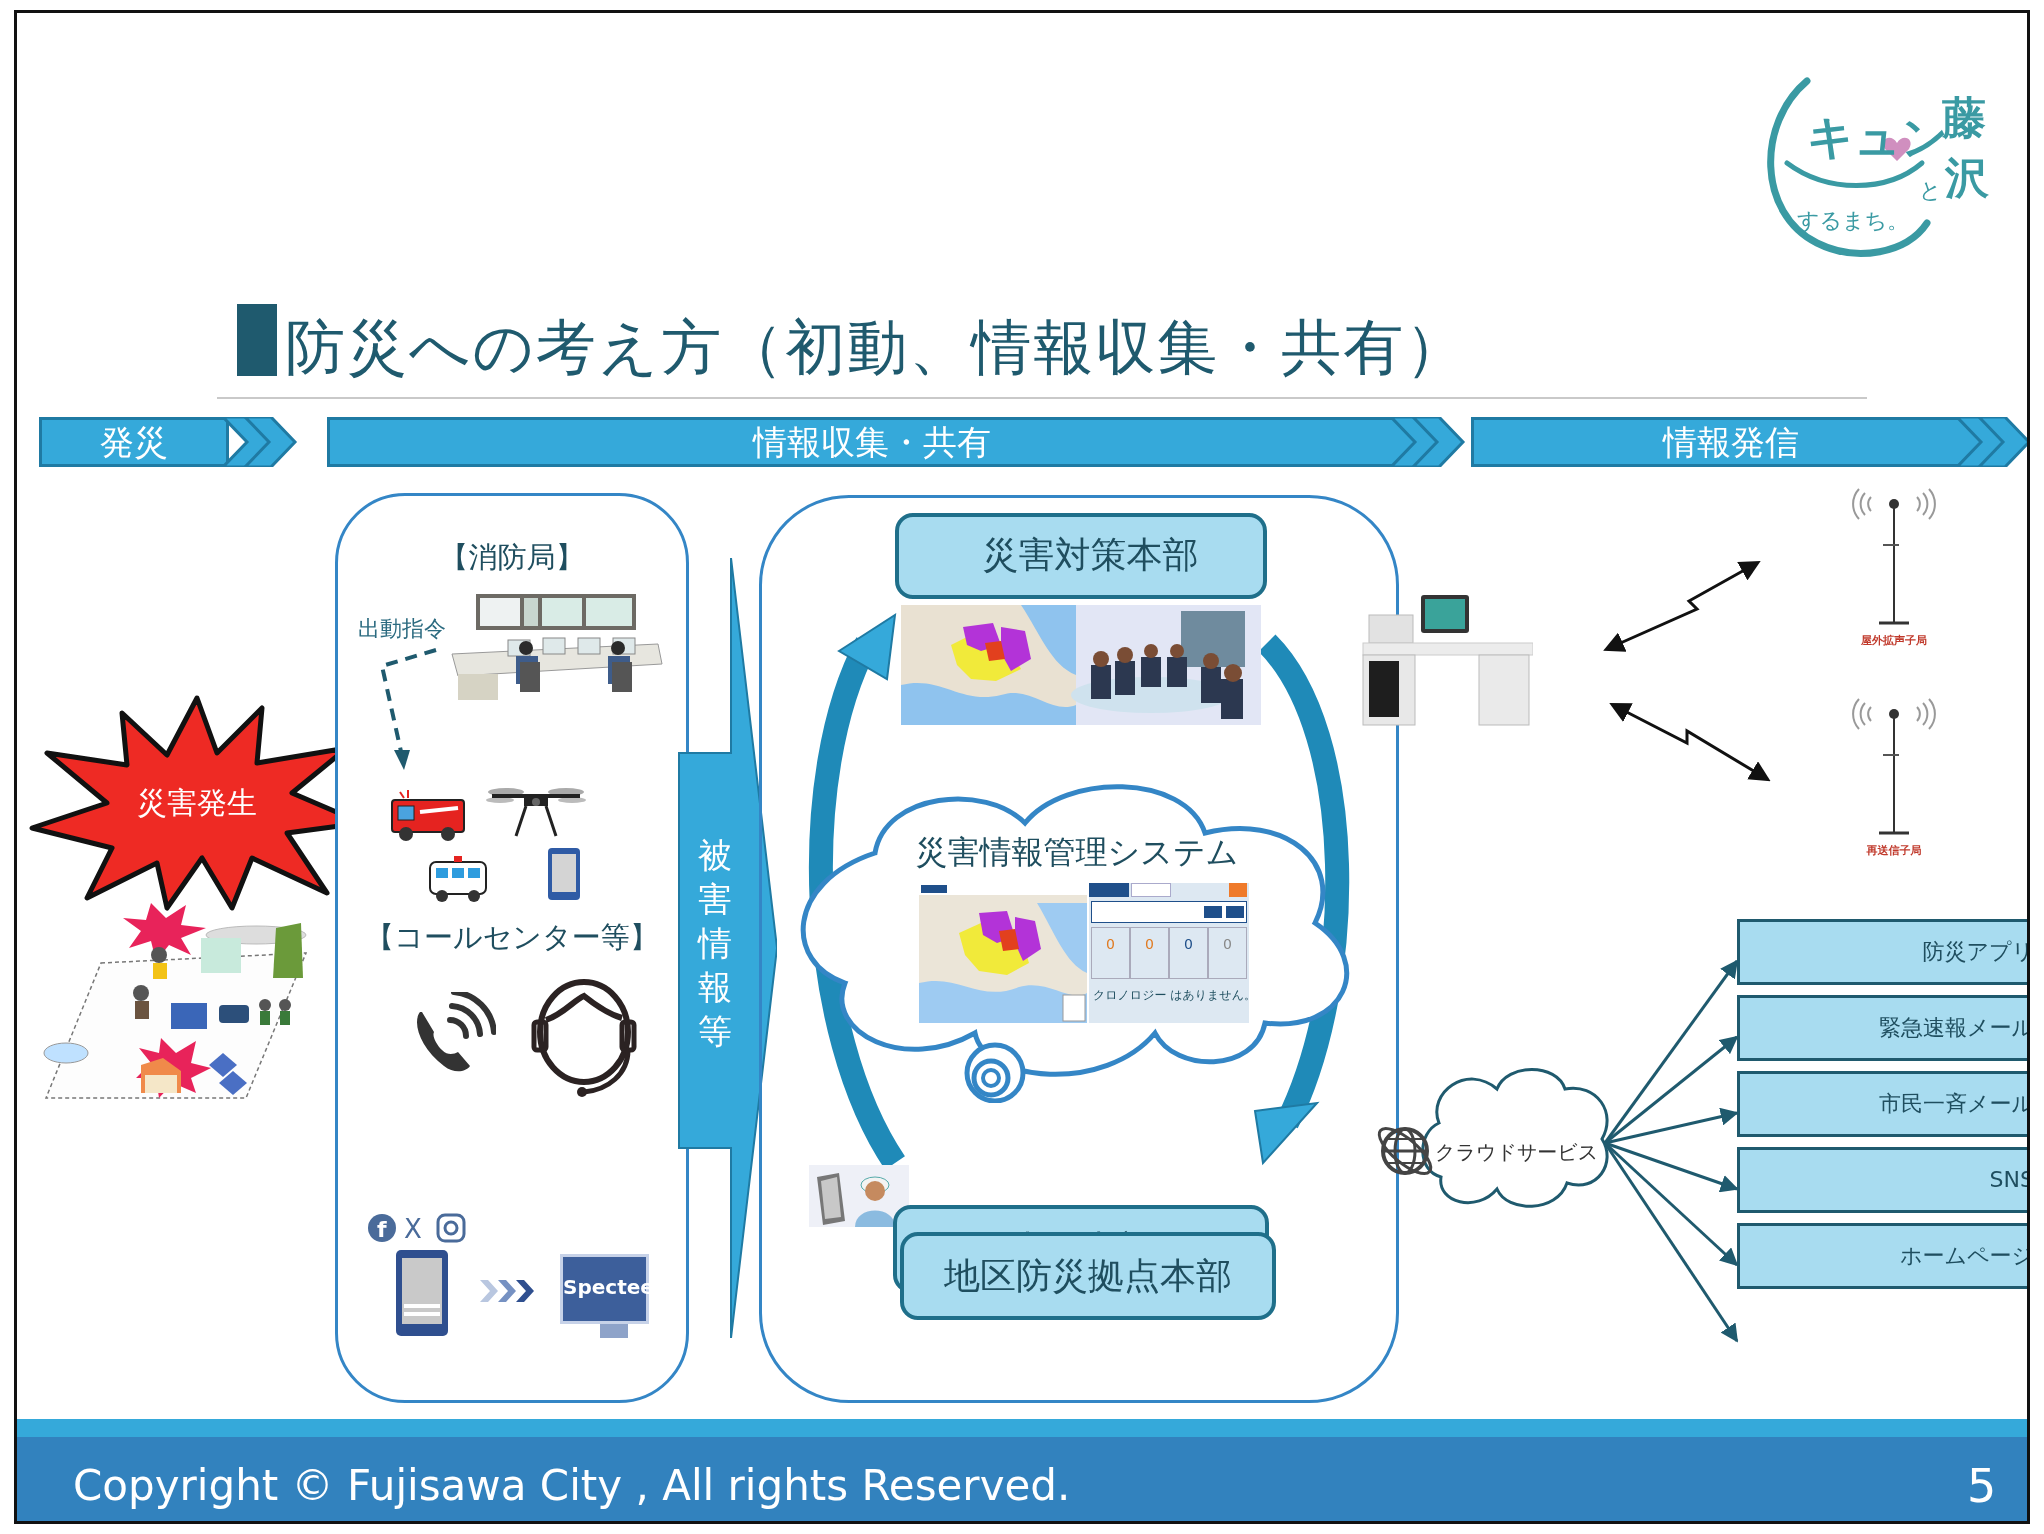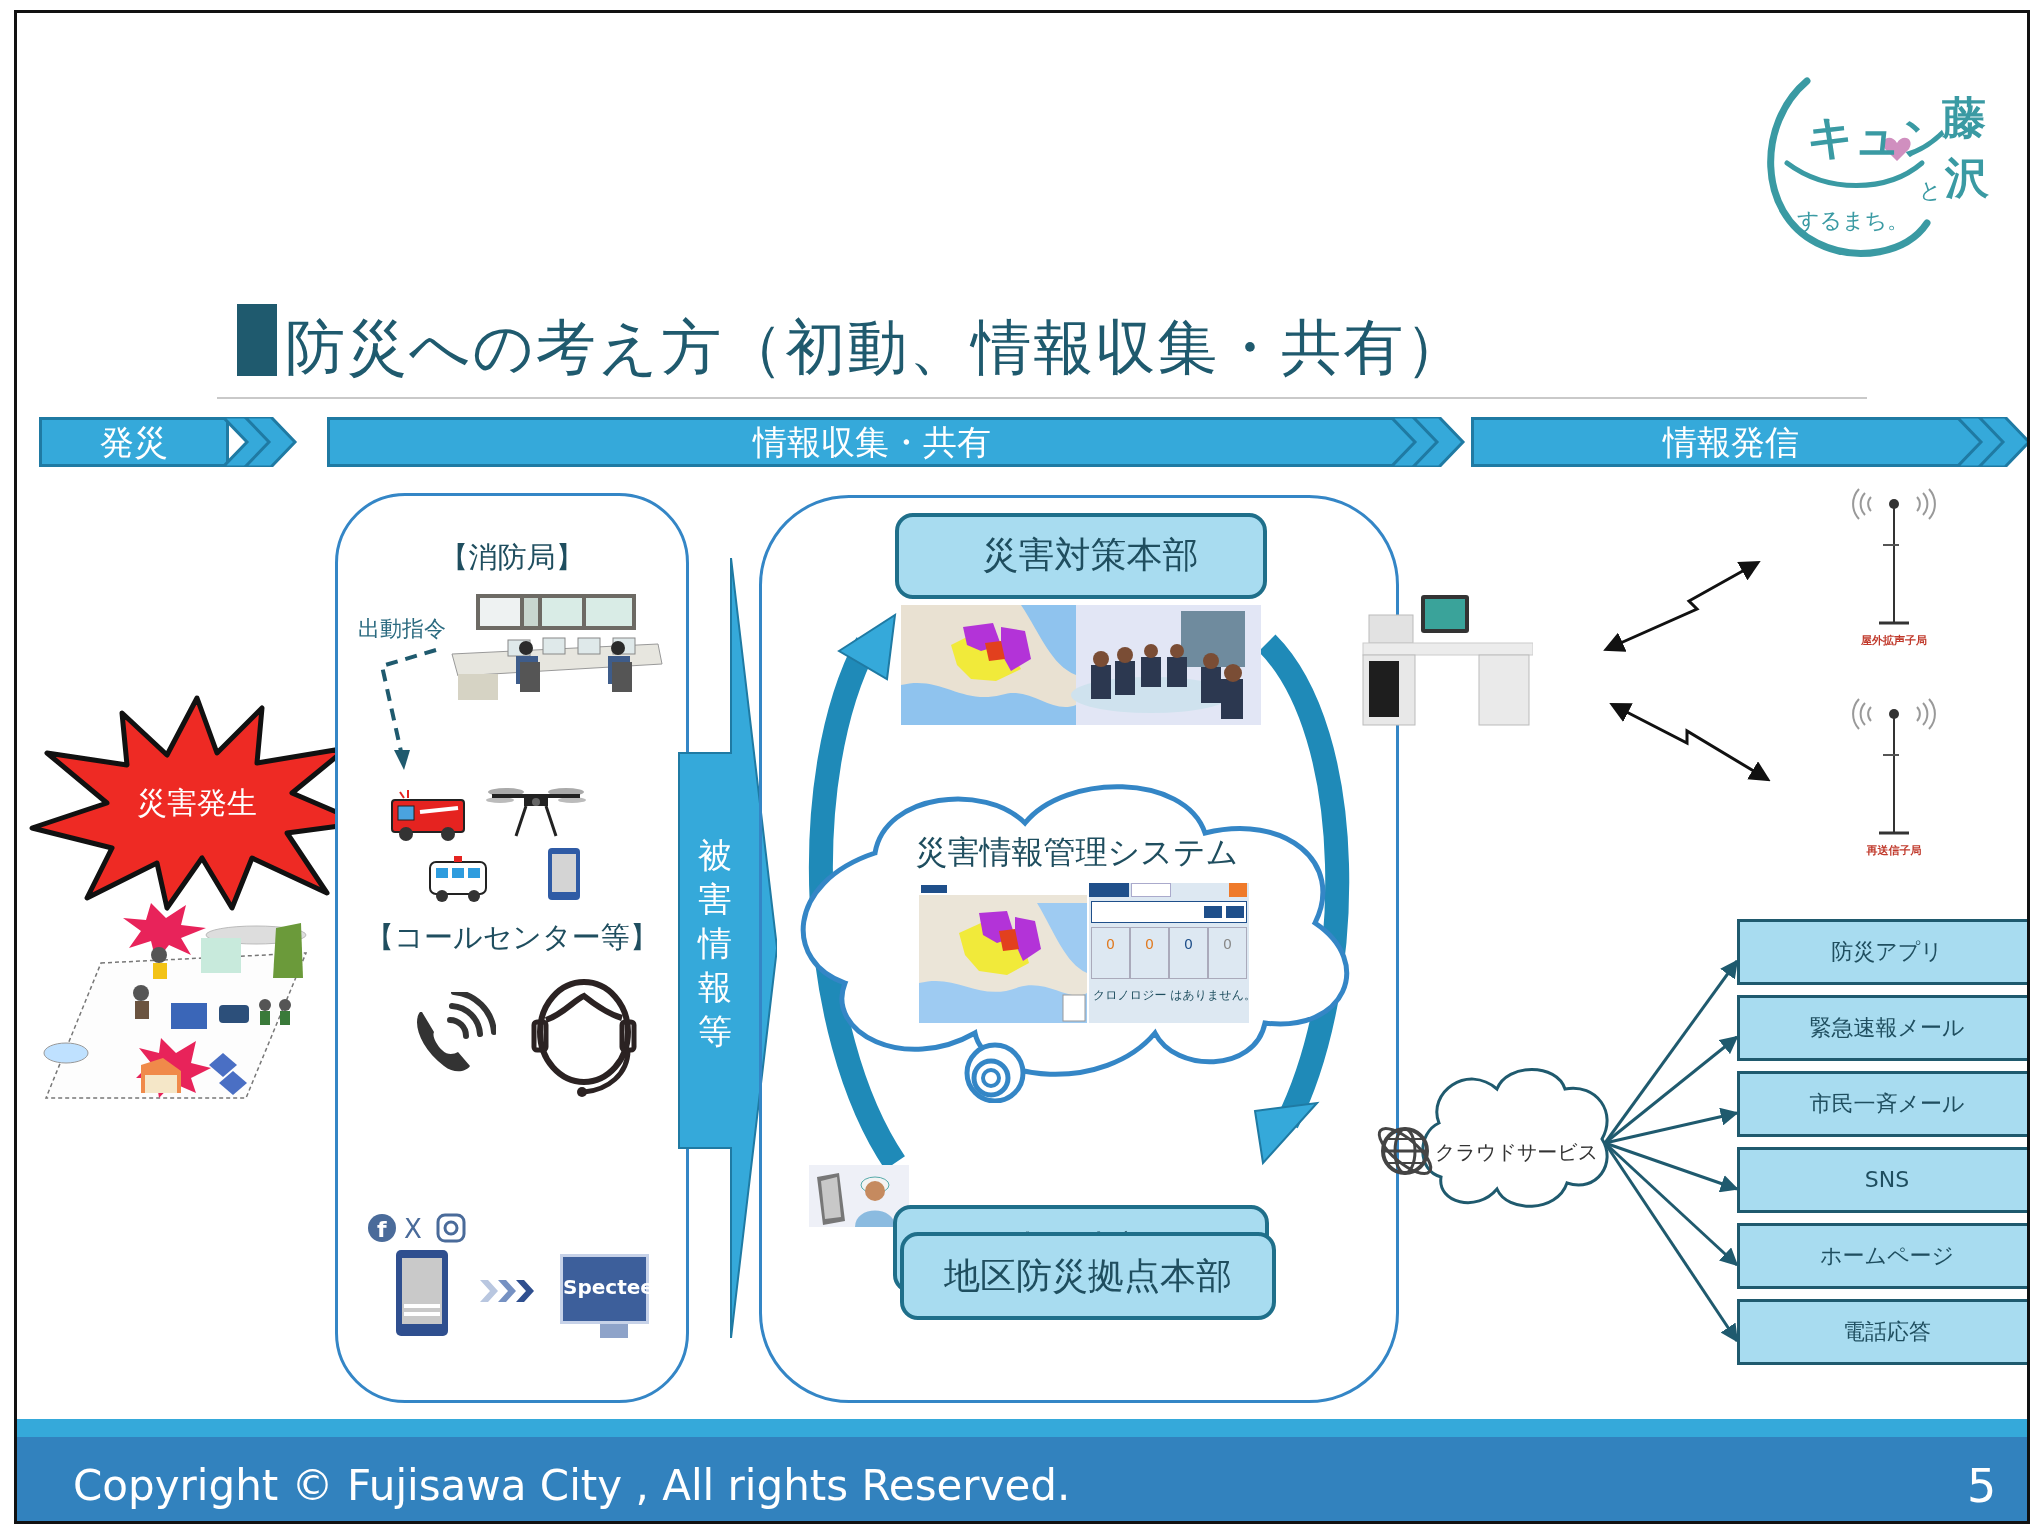--- a/index.html
+++ b/index.html
@@ -35,21 +35,21 @@
   .dmg-arrow { left: 660px; top: 545px; width: 100px; height: 780px; }
   .dmg-text { left: 678px; top: 820px; width: 40px; font-size: 34px; color: #fff; line-height: 44px; text-align: center; }
 
   
   .panel-center { left: 742px; top: 482px; width: 640px; height: 908px; border: 3px solid #3486c6; border-radius: 90px; }
   .hq-box { background: #a8dcf0; border: 4px solid #1f6f8a; border-radius: 18px; text-align: center; color: #1f4e5f; font-size: 36px; }
 
   .photo { background: #eef0f7; }
 
   
-  .out-item { left: 1720px; width: 300px; height: 66px; background: #a8dcf0; border: 3px solid #1f5a6e; text-align: center; line-height: 60px; font-size: 22px; color: #1f4e5f; }
+  .out-item { left: 1720px; width: 300px; height: 66px; background: #a8dcf0; border: 3px solid #1f5a6e; text-align: right; line-height: 60px; font-size: 22px; color: #1f4e5f; }
 
   
   .footer-top { left: 0; top: 1406px; width: 2016px; height: 18px; background: #35a9da; }
   .footer { left: 0; top: 1424px; width: 2016px; height: 90px; background: #3282be; }
   .footer-copy { left: 56px; top: 1448px; font-size: 42px; color: #ffffff; white-space: nowrap; }
   .footer-page { left: 1950px; top: 1446px; font-size: 46px; color: #ffffff; }
 </style>
 </head>
 <body>
 
@@ -414,19 +414,18 @@
       <line x1="238" y1="230" x2="370" y2="428"></line>
     </g>
   </svg>
   <div class="abs" style="left:1418px; top:1126px; font-size:20px; color:#333; white-space:nowrap;">クラウドサービス</div>
 
   <div class="abs out-item" style="top:906px;"><span>防災アプリ</span></div>
   <div class="abs out-item" style="top:982px;"><span>緊急速報メール</span></div>
   <div class="abs out-item" style="top:1058px;"><span>市民一斉メール</span></div>
   <div class="abs out-item" style="top:1134px;"><span>SNS</span></div>
   <div class="abs out-item" style="top:1210px;"><span>ホームページ</span></div>
-  <div class="abs out-item" style="top:1286px;"><span>電話応答</span></div>
 
   <div class="abs footer-top"></div>
   <div class="abs footer"></div>
   <div class="abs footer-copy">Copyright © Fujisawa City , All rights Reserved.</div>
   <div class="abs footer-page">5</div>
 </div>
 
 </body></html>

